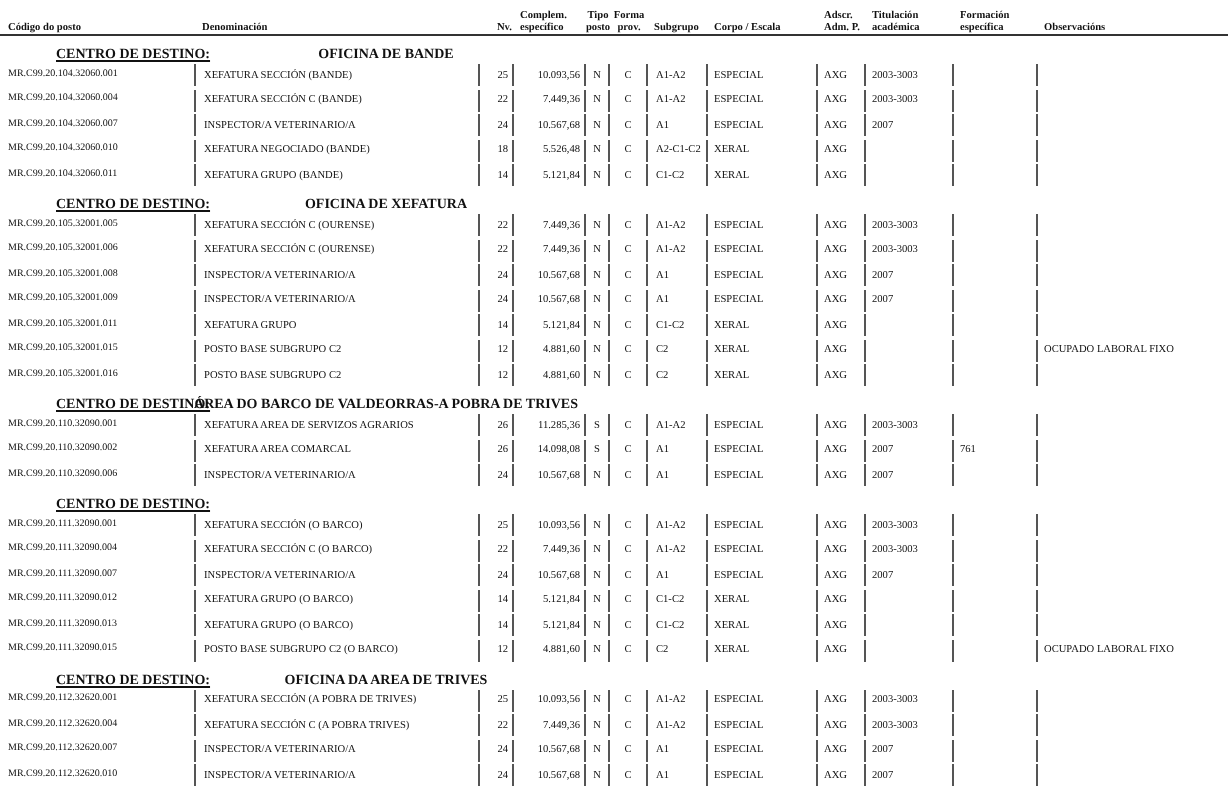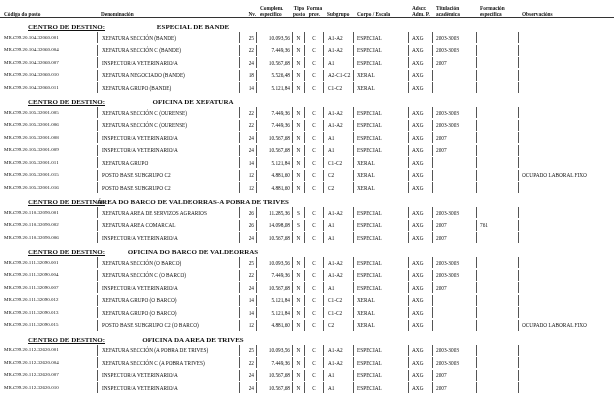--- a/index.html
+++ b/index.html
@@ -102,21 +102,21 @@
     </div>
     <div class="hcell left h-obs">
       <span>Observacións</span>
     </div>
   </div>
 
   <div>
   <section class="section">
     <div class="sec-head">
       <span class="centro">CENTRO DE DESTINO:</span>
-      <span class="sec-title">ESPECIAL DE BANDE</span>
+      <span class="sec-title">OFICINA DE BANDE</span>
     </div>
     <div class="sec-rows">
   <div class="grid row">
     <div class="c-cod">MR.C99.20.104.32060.001</div>
     <div class="c-den">XEFATURA SECCIÓN (BANDE)</div>
     <div class="c-nv">25</div>
     <div class="c-comp">10.093,56</div>
     <div class="c-tipo">N</div>
     <div class="c-forma">C</div>
     <div class="c-sub">A1-A2</div>
@@ -351,21 +351,20 @@
     <div class="c-tit">2007</div>
     <div class="c-form"></div>
     <div class="c-obs"></div>
   </div>
 </div>
   </section>
 
   <section class="section">
     <div class="sec-head">
       <span class="centro">CENTRO DE DESTINO:</span>
-      <span class="sec-title">OFICINA DO BARCO DE VALDEORRAS</span>
     </div>
     <div class="sec-rows">
   <div class="grid row">
     <div class="c-cod">MR.C99.20.111.32090.001</div>
     <div class="c-den">XEFATURA SECCIÓN (O BARCO)</div>
     <div class="c-nv">25</div>
     <div class="c-comp">10.093,56</div>
     <div class="c-tipo">N</div>
     <div class="c-forma">C</div>
     <div class="c-sub">A1-A2</div>

